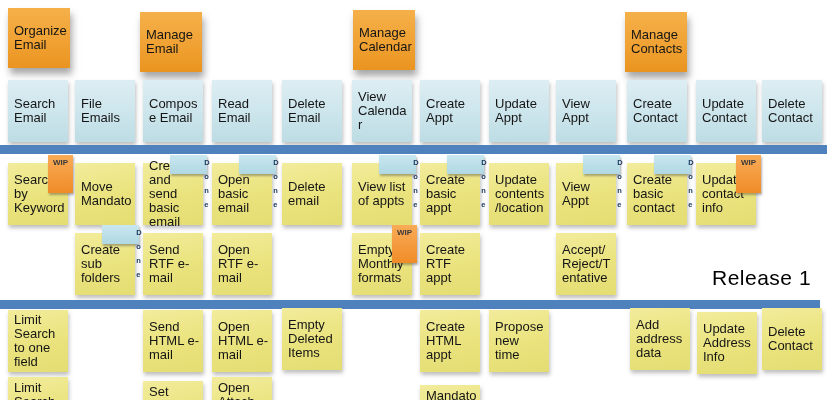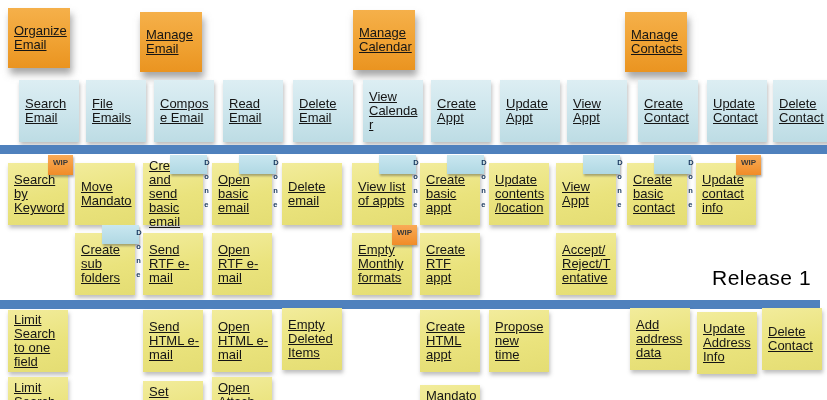--- a/index.html
+++ b/index.html
@@ -7,50 +7,49 @@
     position:relative;width:827px;height:400px;background:#fff;overflow:hidden;
     font-family:"Liberation Sans",sans-serif;color:#151515;
   }
   .note{
     position:absolute;width:60px;height:62px;box-sizing:border-box;
     display:flex;align-items:center;
     padding:2px 2px 2px 6px;
     font-size:13px;line-height:14px;overflow-wrap:anywhere;
     box-shadow:1px 3px 4px rgba(110,110,110,.45);
   }
-  .note .txt{display:block;width:100%;text-decoration:underline;}
+  .note .txt{display:block;width:100%;}
   .epic{
     width:62px;height:60px;
     background:linear-gradient(180deg,#f5b04a 0%,#f0a233 55%,#ea9420 100%);
     box-shadow:2px 6px 7px rgba(95,95,95,.55);
   }
   .epic::after{
     content:"";position:absolute;left:3px;right:3px;bottom:-3px;height:6px;
     background:linear-gradient(180deg,#e08a12,#c87b10);
     transform:rotate(-1.2deg);z-index:-1;border-radius:0 0 4px 4px;
   }
   .activity{
     background:linear-gradient(180deg,#ddeef3 0%,#cae4eb 60%,#bddce4 100%);
-    margin-left:11px;
   }
   .story{
     background:linear-gradient(168deg,#f2ec9c 0%,#eae37d 55%,#e4dd73 100%);
   }
   .cut{align-items:flex-start;padding-top:4px;}
   .badge{
     position:absolute;display:flex;justify-content:center;align-items:flex-start;
     font-weight:bold;box-shadow:1px 2px 2px rgba(60,60,60,.4);
     padding-top:1px;box-sizing:border-box;
   }
   .badge.done{
     top:-8px;right:-4px;width:27px;height:19px;font-size:7.5px;
     color:#17365d;background:linear-gradient(180deg,#c9e7f0 0%,#b0d8e3 100%);padding-left:37px;
   }
   .badge.wip{
-    top:-8px;right:-5px;width:25px;height:20px;font-size:8px;
+    top:-8px;right:-5px;width:25px;height:38px;font-size:8px;
     color:#3a3a3a;background:linear-gradient(180deg,#f9ab57 0%,#f08c28 100%);
   }
   .divider{position:absolute;left:0;height:9px;background:#4f81bd;}
   .release-label{
     position:absolute;left:712px;top:266px;font-size:21px;color:#000;
     letter-spacing:.5px;
   }
 </style>
 </head>
 <body>

